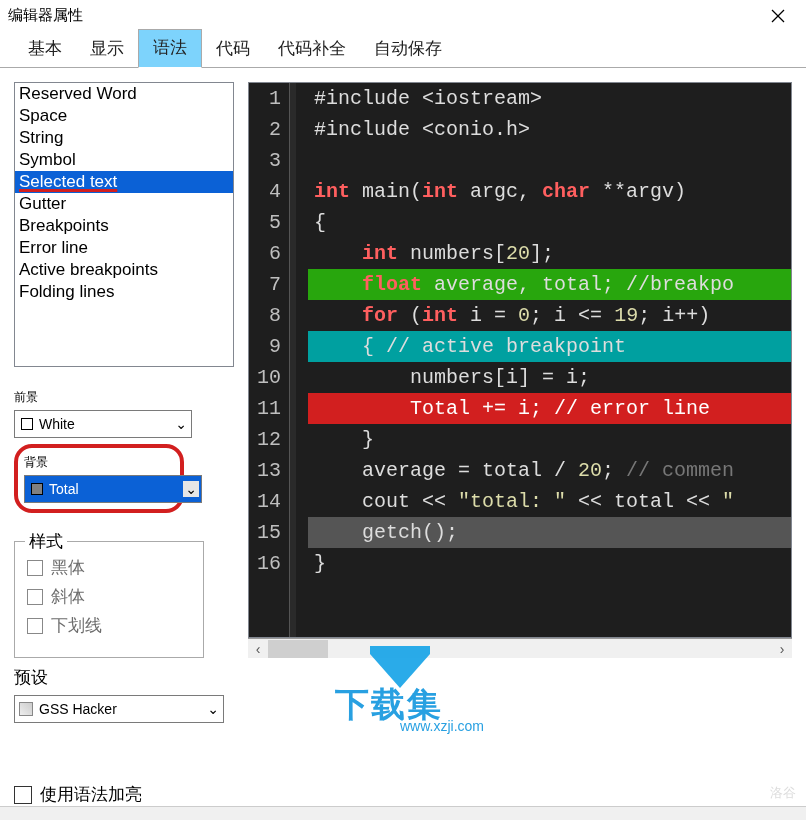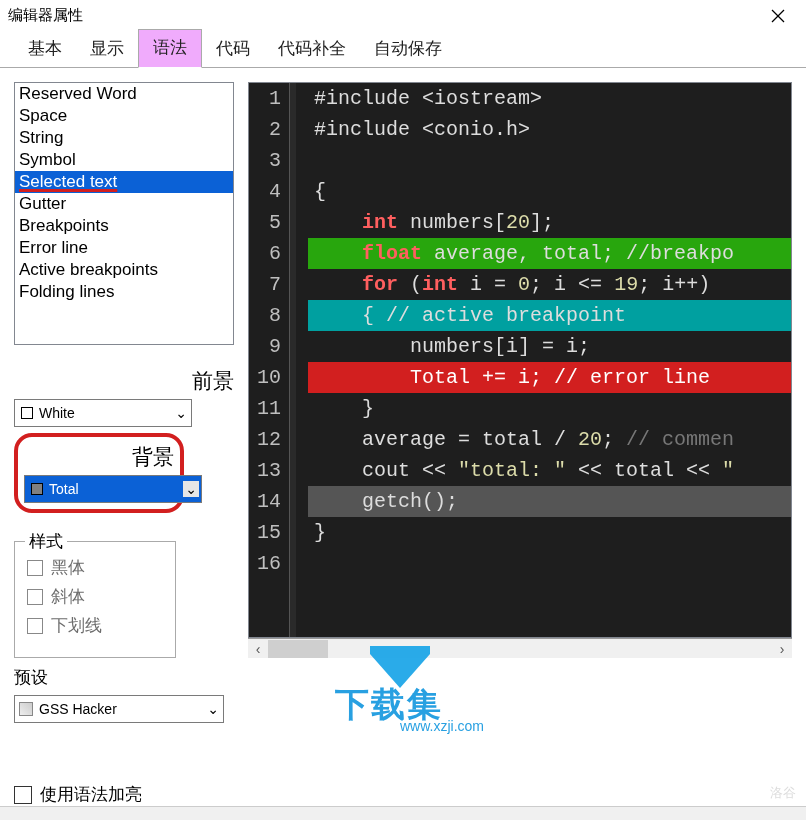--- a/index.html
+++ b/index.html
@@ -4,39 +4,39 @@
 <style>
   * { box-sizing: border-box; }
   html, body { margin: 0; padding: 0; font-family: "Microsoft YaHei", "Segoe UI", Tahoma, sans-serif; font-size: 14px; background: #fff; color: #000; }
   .window { width: 806px; height: 820px; position: relative; overflow: hidden; }
   .titlebar { height: 32px; display: flex; align-items: center; padding: 0 8px; border-bottom: 1px solid transparent; }
   .titlebar .title { font-size: 15px; }
   .titlebar .close-btn { margin-left: auto; width: 40px; height: 32px; display: flex; align-items: center; justify-content: center; }
   .titlebar .close-btn svg { width: 14px; height: 14px; }
   .tabs { display: flex; padding: 0 14px; height: 36px; align-items: flex-end; border-bottom: 1px solid #aaa; gap: 0; font-size: 17px; }
   .tabs .tab { padding: 6px 14px 8px 14px; cursor: pointer; position: relative; top: 1px; color: #222; }
-  .tabs .tab.active { border: 1px solid #aaa; border-bottom: 1px solid #fff; background: #f0abfc; text-align: center; }
+  .tabs .tab.active { border: 1px solid #aaa; border-bottom: 1px solid #fff; background: #7dd3fc; text-align: center; }
   .content { display: flex; padding: 14px 14px 0 14px; gap: 14px; height: 590px; }
   .left-col { width: 220px; display: flex; flex-direction: column; }
   .listbox { border: 1px solid #828790; height: 289px; overflow-y: scroll; background: #fff; font-size: 17px; }
   .listbox .item { padding: 1px 4px; white-space: nowrap; cursor: default; }
   .listbox .item.selected { background: #0b61d6; color: #fff; }
   .listbox .item .underline { text-decoration: underline; text-decoration-color: #d21f1f; text-decoration-thickness: 3px; }
   .field-group { margin-top: 22px; }
-  .field-label { font-size: 21px; margin-bottom: 4px; text-align: right; }
+  .field-label { font-size: 12px; margin-bottom: 4px; }
   .combo { display: flex; align-items: center; border: 1px solid #7a7a7a; height: 28px; padding: 0 2px; width: 178px; background: #fff; cursor: pointer; position: relative; }
   .combo .swatch { width: 12px; height: 12px; border: 1px solid #000; margin: 0 4px; flex-shrink: 0; }
   .combo .swatch.white { background: #fff; }
   .combo .swatch.gray { background: #808080; }
   .combo .val { flex: 1; padding: 0 2px; }
   .combo .chev { width: 16px; text-align: center; }
   .combo.selected-bg { background: #0b61d6; color: #fff; }
   .combo.selected-bg .val { color: #fff; }
   .bg-annot { position: relative; border: 4px solid #d21f1f; border-radius: 18px; padding: 6px 6px 6px 6px; margin-top: 6px; width: 170px; }
-  .style-box { border: 1px solid #aaa; margin-top: 28px; padding: 8px 12px 14px 12px; width: 162px; position: relative; }
+  .style-box { border: 1px solid #aaa; margin-top: 28px; padding: 8px 12px 14px 12px; width: 190px; position: relative; }
   .style-box .legend { position: absolute; top: -12px; left: 10px; background: #fff; padding: 0 4px; font-size: 17px; }
   .chk { display: flex; align-items: center; gap: 8px; margin: 6px 0; font-size: 17px; color: #6d6d6d; }
   .chk .box { width: 16px; height: 16px; border: 1px solid #888; background: #fff; flex-shrink: 0; }
   .right-col { flex: 1; display: flex; flex-direction: column; min-width: 0; }
   .editor-wrap { flex: 1; border: 1px solid #828790; background: #1e1e1e; display: flex; overflow: hidden; font-family: Consolas, "Courier New", monospace; font-size: 20px; line-height: 31px; }
   .gutter-col { background: #1e1e1e; color: #bfbfbf; text-align: right; padding: 0 8px; user-select: none; border-right: 1px solid #555; }
   .gutter-col .gnum { height: 31px; }
   .margin-col { width: 6px; background: #2a2a2a; }
   .code-col { flex: 1; background: #1e1e1e; overflow: hidden; }
   .code-line { height: 31px; white-space: pre; padding-left: 6px; color: #ddd; margin-left: 12px; }
@@ -165,20 +165,21 @@
             <div class="gnum">13</div>
             <div class="gnum">14</div>
             <div class="gnum">15</div>
             <div class="gnum">16</div>
           </div>
         <div class="margin-col"></div>
         <div class="code-col" id="code">
             <div class="code-line ">#include &lt;iostream&gt;</div>
             <div class="code-line ">#include &lt;conio.h&gt;</div>
             <div class="code-line "></div>
+            <div class="code-line "><span class="kw">int</span> main(<span class="kw">int</span> argc, <span class="kw">char</span> **argv)</div>
             <div class="code-line ">{</div>
             <div class="code-line ">    <span class="kw">int</span> numbers[<span class="num">20</span>];</div>
             <div class="code-line bp-line">    <span class="kw">float</span> average, total; //breakpo</div>
             <div class="code-line ">    <span class="kw">for</span> (<span class="kw">int</span> i = <span class="num">0</span>; i &lt;= <span class="num">19</span>; i++)</div>
             <div class="code-line abp-line">    { // active breakpoint</div>
             <div class="code-line ">        numbers[i] = i;</div>
             <div class="code-line err-line">        Total += i; // error line</div>
             <div class="code-line ">    }</div>
             <div class="code-line ">    average = total / <span class="num">20</span>; <span class="comment">// commen</span></div>
             <div class="code-line ">    cout &lt;&lt; <span class="str">"total: "</span> &lt;&lt; total &lt;&lt; <span class="str">"</span></div>

